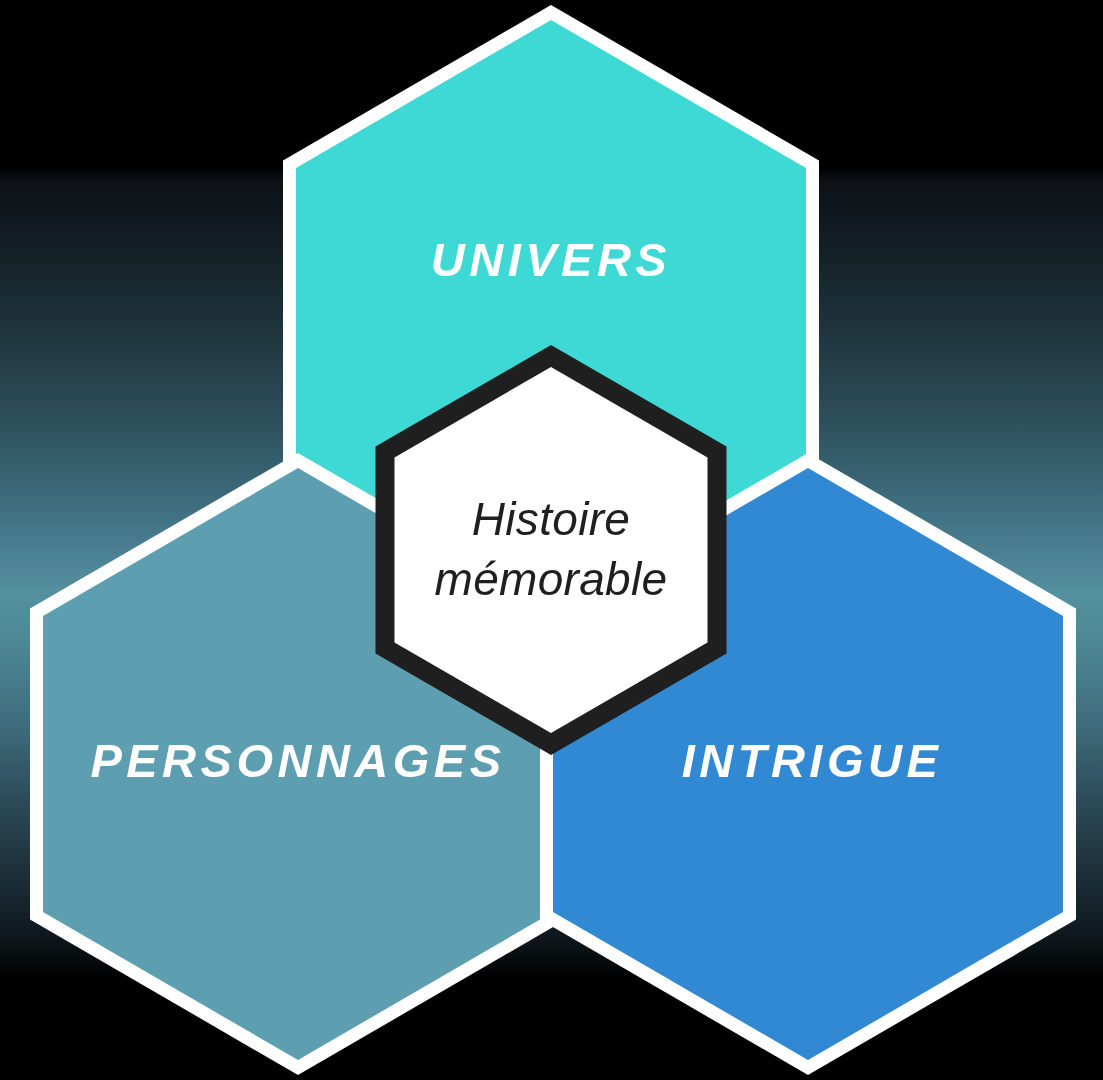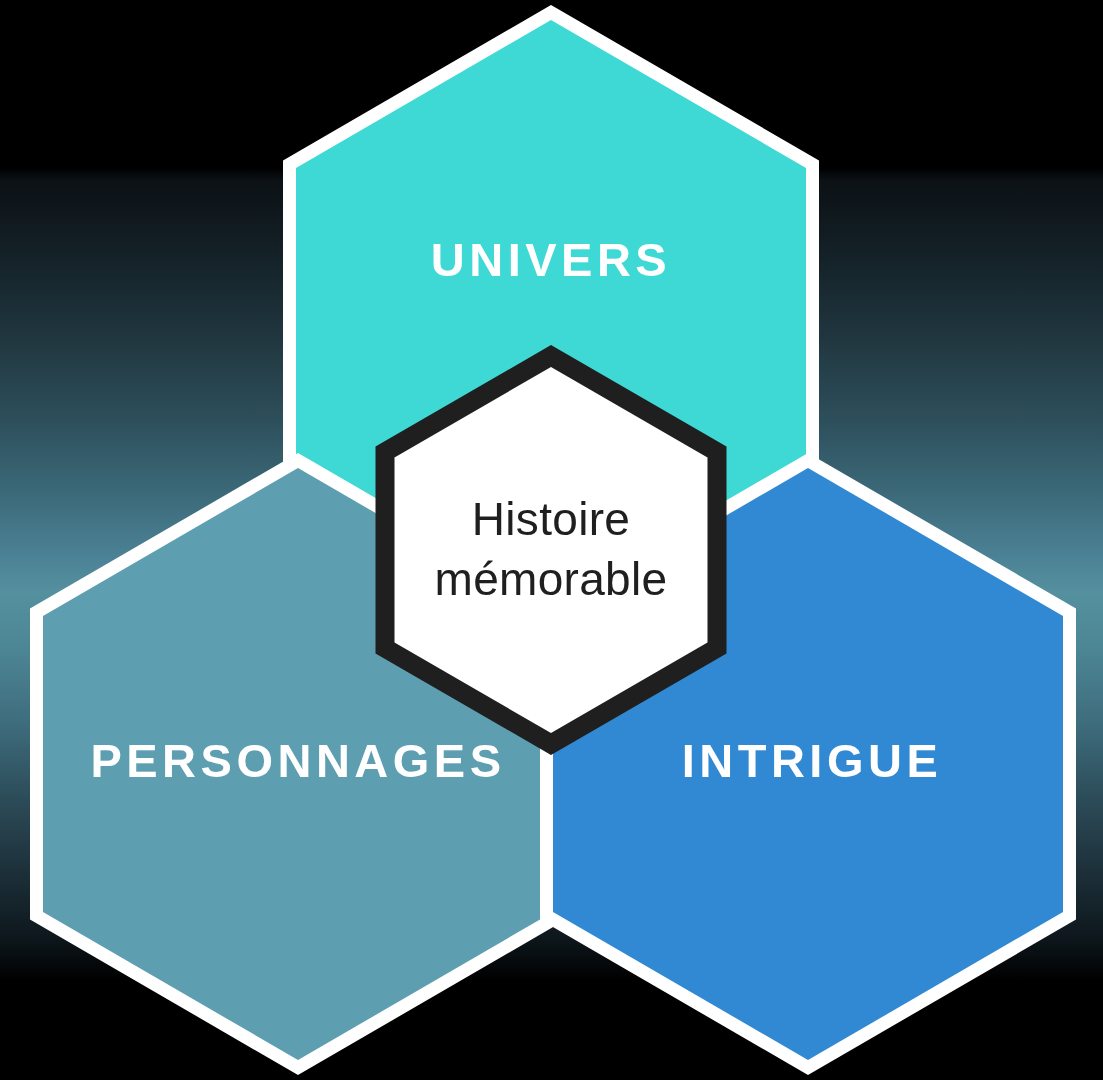--- a/index.html
+++ b/index.html
@@ -10,20 +10,21 @@
   }
   body {
     font-family: "Liberation Sans", sans-serif;
   }
   #stage {
     position: relative;
     width: 1103px;
     height: 1080px;
     overflow: hidden;
     background: #5eead4;
+    font-style: italic;
   }
   
   #backdrop {
     position: absolute;
     inset: 0;
     background: linear-gradient(
         to bottom,
         #000000   0px,
         #000000   168px,
         #0c1115   180px,

